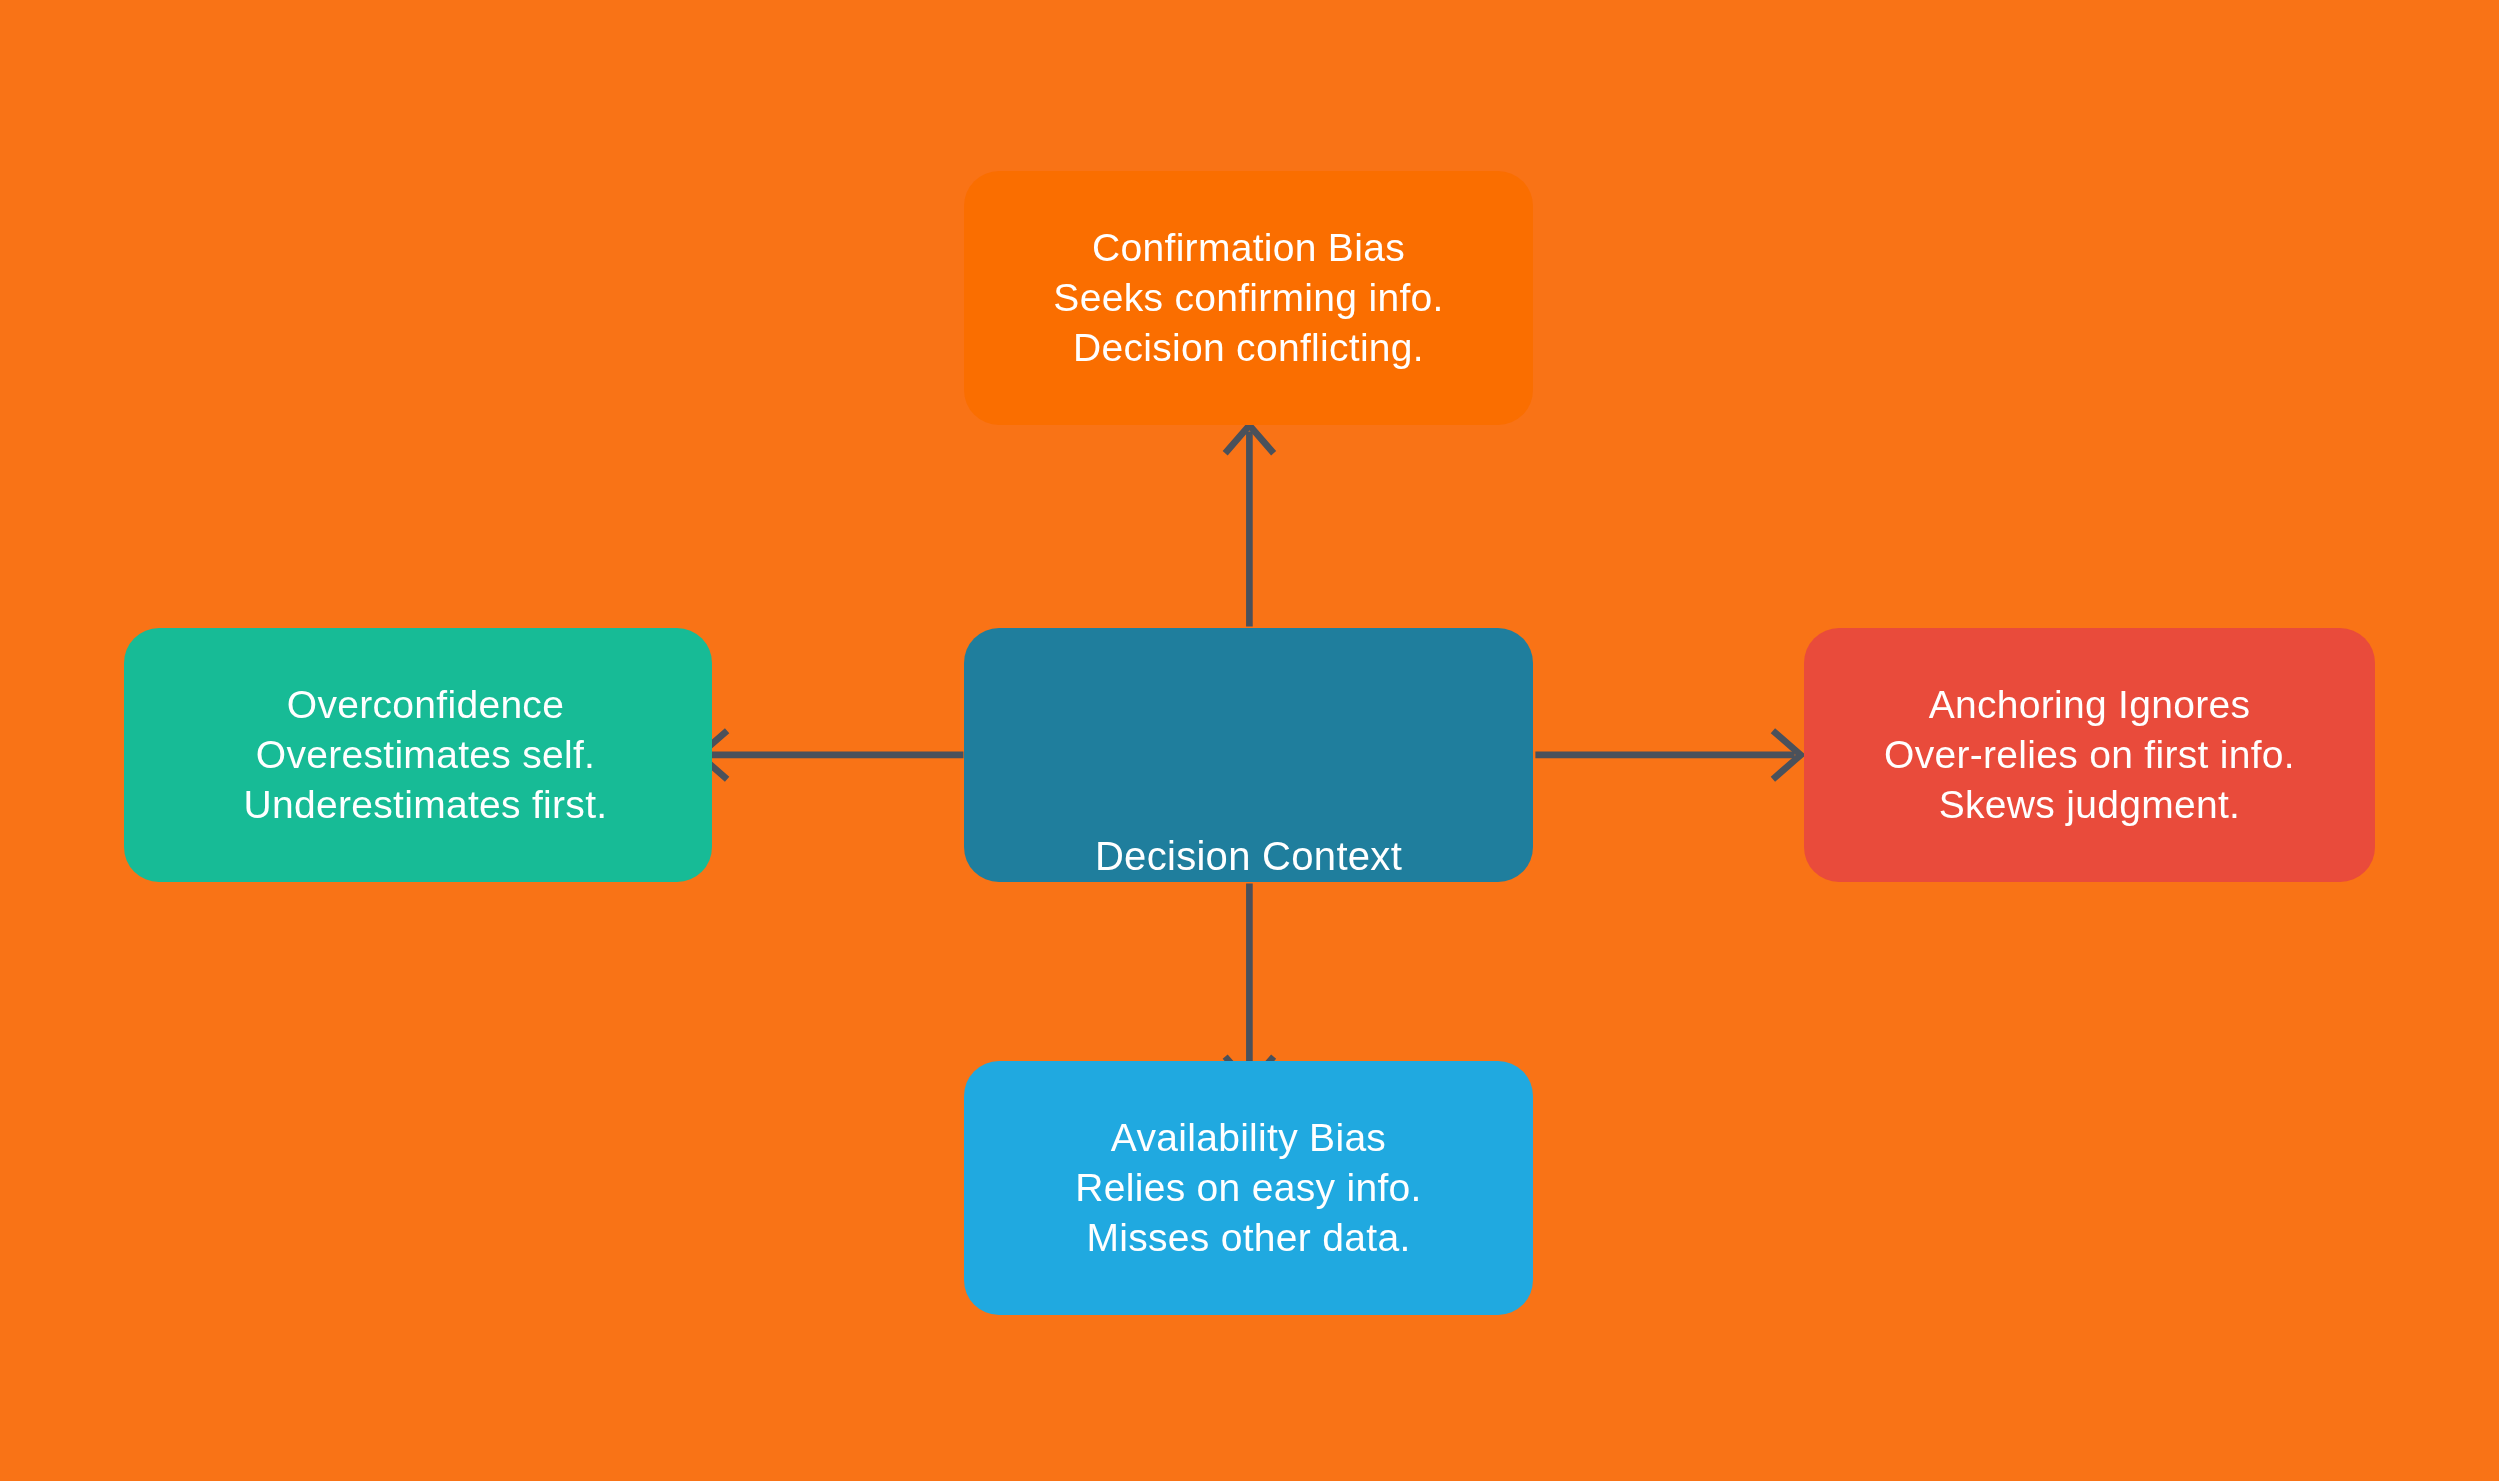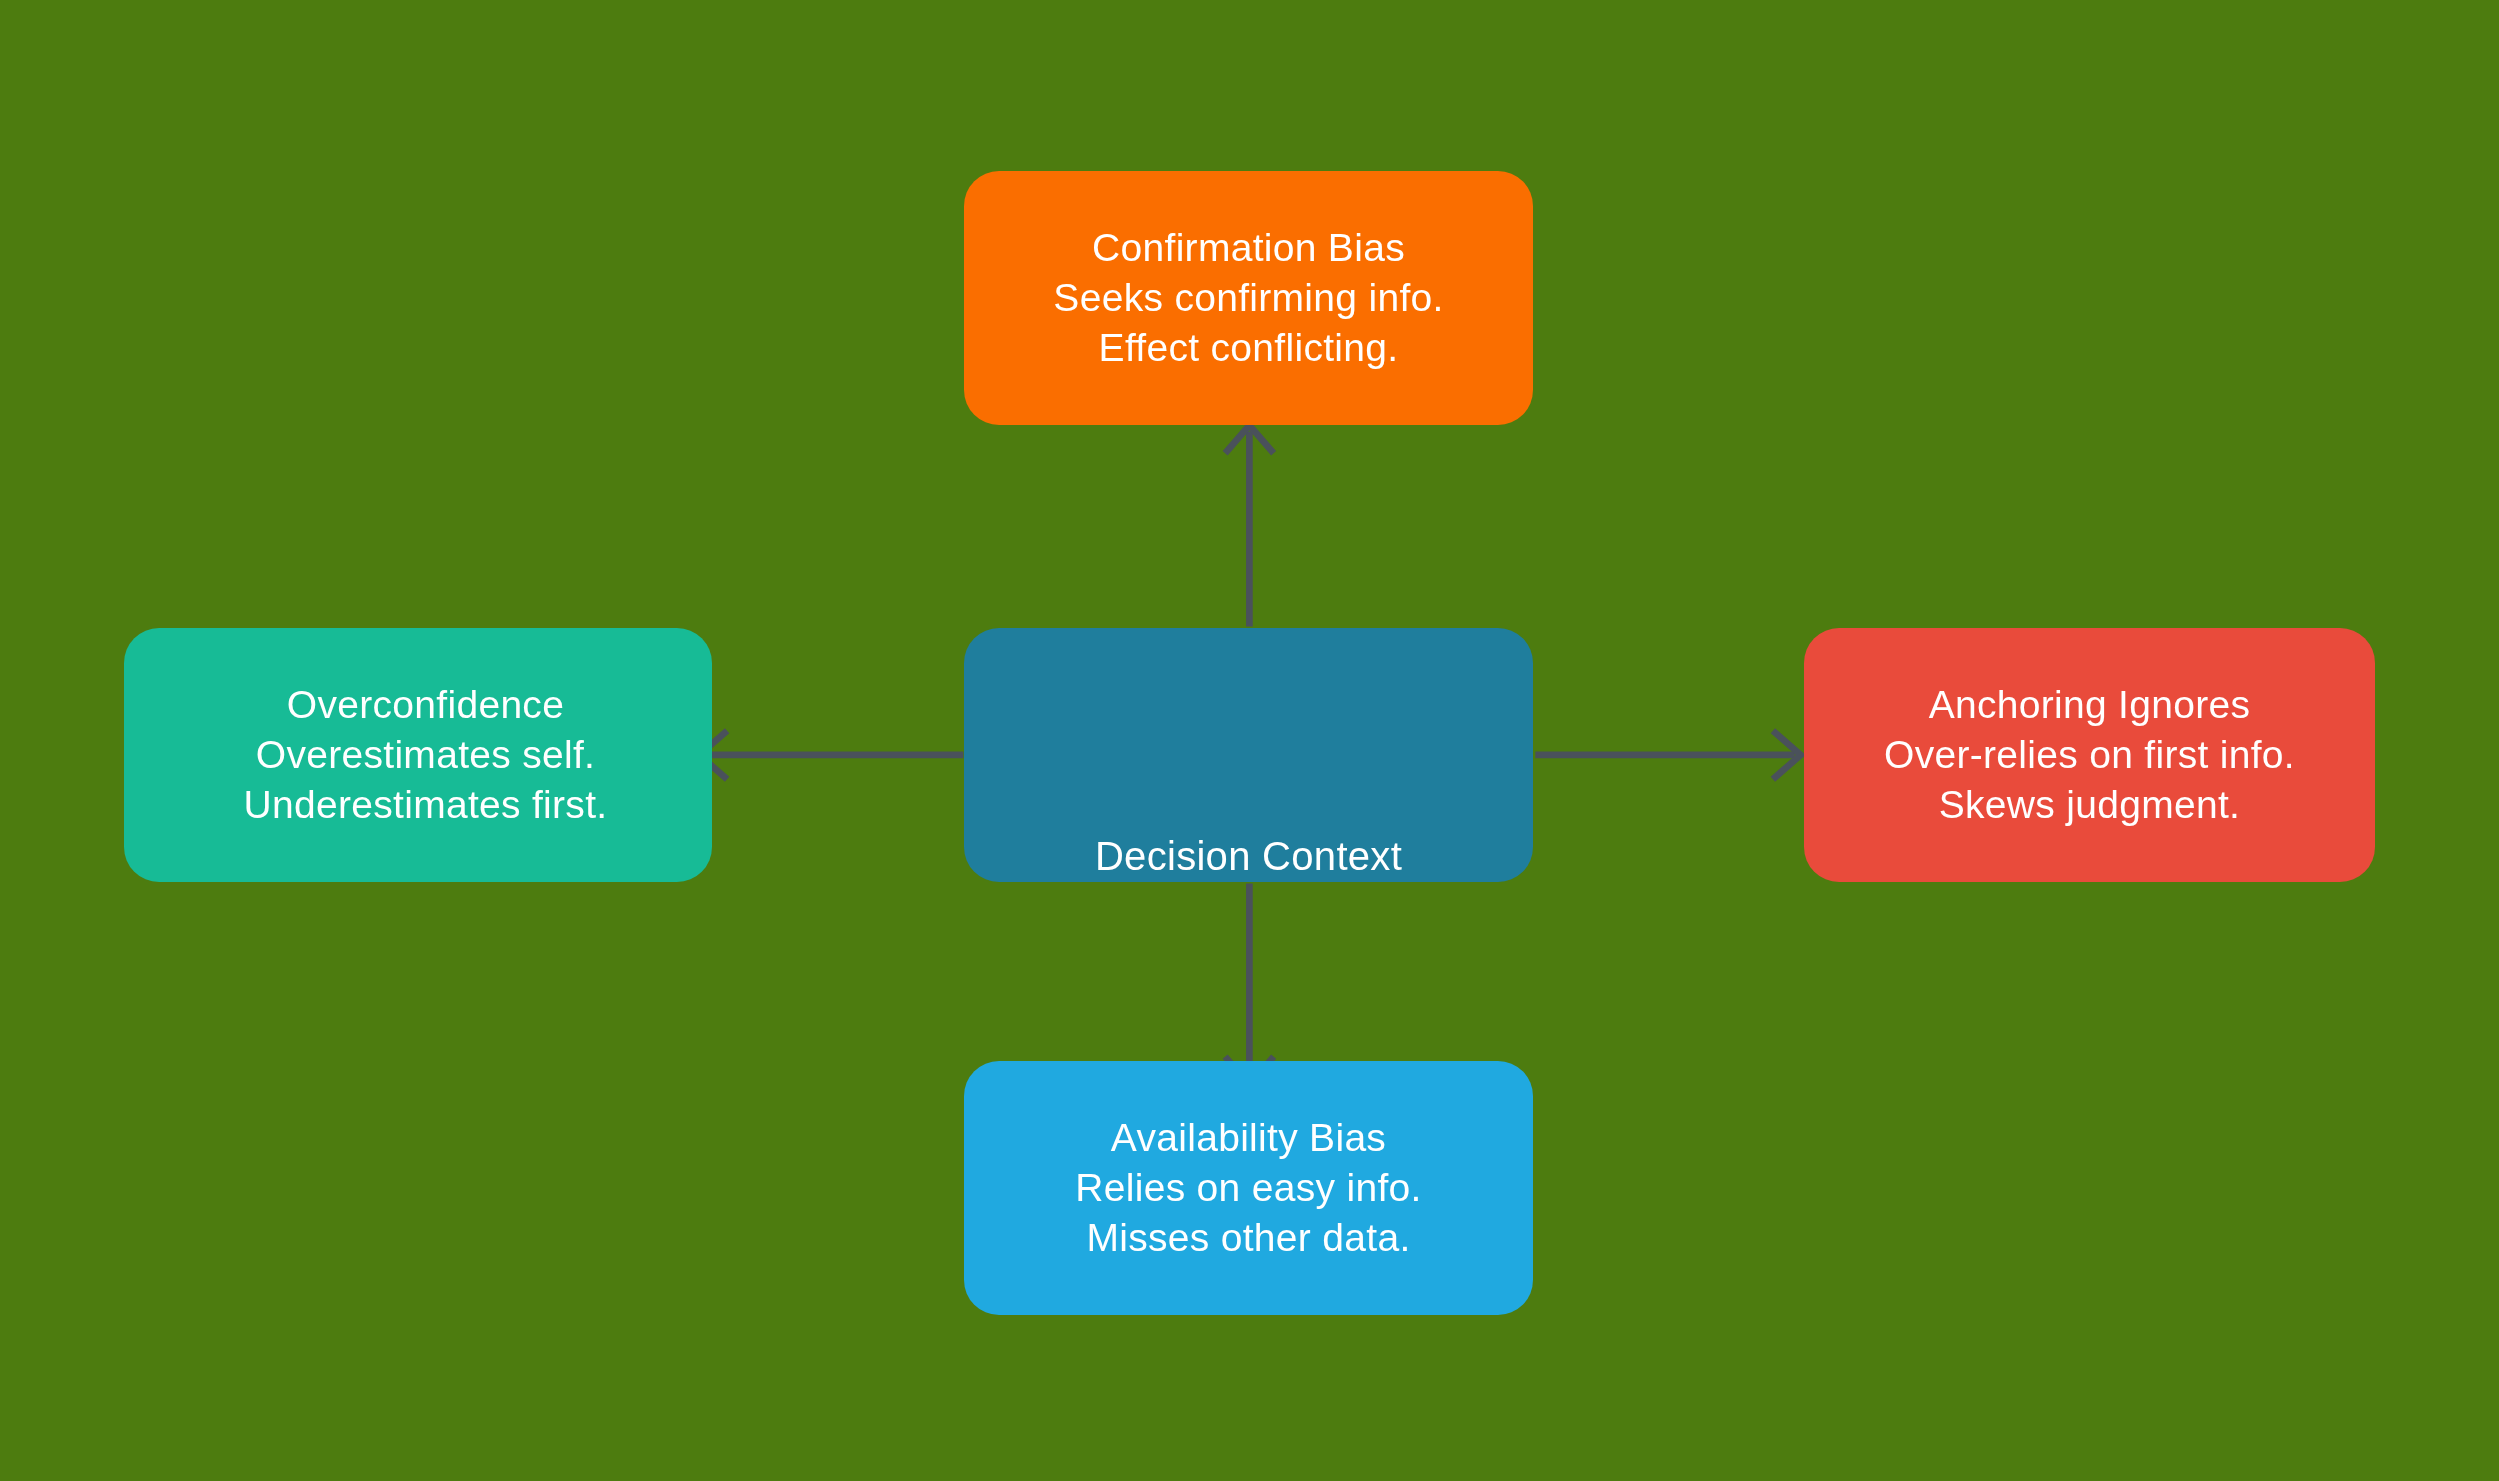--- a/index.html
+++ b/index.html
@@ -4,21 +4,21 @@
 <style>
   html, body {
     margin: 0;
     padding: 0;
     background: #ffffff;
   }
   .canvas {
     position: relative;
     width: 2500px;
     height: 1482px;
-    background: #4d7c0f;
+    background: #f97316;
     font-family: "Liberation Sans", sans-serif;
     overflow: hidden;
   }
   .node {
     position: absolute;
     border-radius: 35px;
     display: flex;
     flex-direction: column;
     justify-content: center;
     align-items: center;
@@ -67,21 +67,21 @@
 
     <g fill="none" stroke-width="11" stroke-linejoin="miter" stroke="#4a515b">
       <line x1="2534" y1="1246" x2="2962" y2="1246"></line>
       <polyline points="2926,1206 2972,1246 2926,1286"></polyline>
     </g>
   </svg>
 
   <div class="node node-top" style="background-color: rgb(250, 110, 0);">
     <div class="line">Confirmation Bias</div>
     <div class="line">Seeks confirming info.</div>
-    <div class="line">Effect conflicting.</div>
+    <div class="line">Decision conflicting.</div>
   </div>
 
   <div class="node node-left" style="background-color: rgb(23, 187, 150); padding-left: 15px;">
     <div class="line">Overconfidence</div>
     <div class="line">Overestimates self.</div>
     <div class="line">Underestimates first.</div>
   </div>
 
   <div class="node node-center" style="background-color: rgb(31, 126, 157);">
     <div class="line">Decision Context</div>

